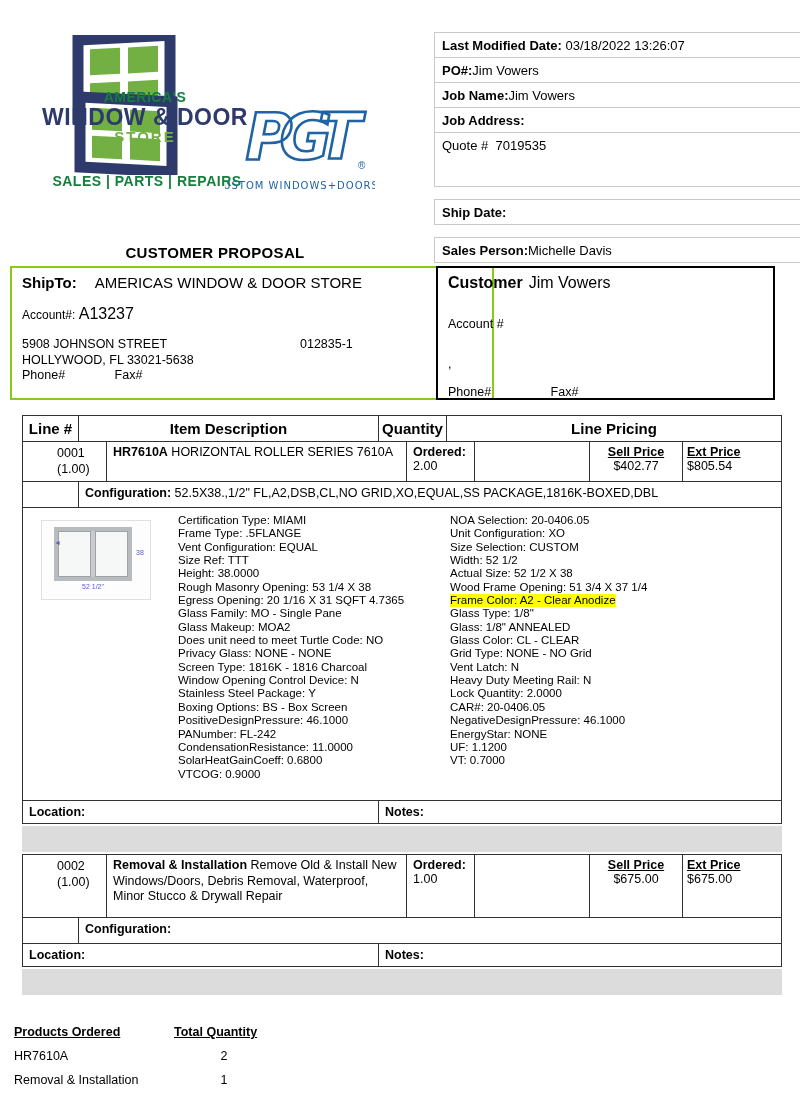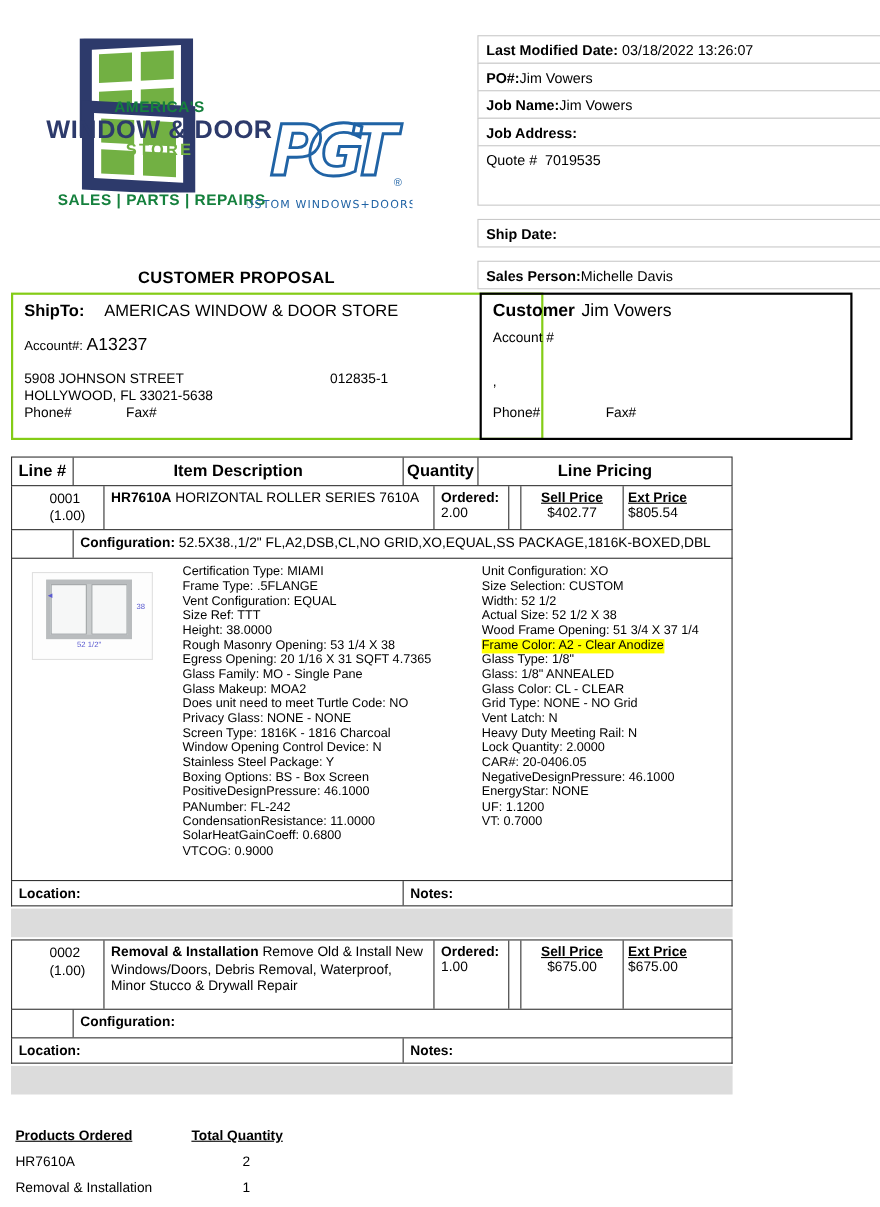--- a/index.html
+++ b/index.html
@@ -42,27 +42,27 @@
   .account-line .acct-val { font-size:16px; }
   .addr-block { margin-top:14px; position:relative; line-height:1.25; }
   .ref-num { position:absolute; left:278px; top:0; }
   .phone-fax { line-height:1.25; }
   .phone-fax .fax { margin-left:46px; }
 
   .customer-box { position:absolute; left:436px; top:266px; width:339px; height:134px;
                   border:2px solid #000; padding:6px 10px; font-size:12.5px; }
   .cust-line1 { font-size:16px; }
   .cust-line1 b { font-weight:bold; margin-right:6px; }
-  .customer-box .account-line { font-size:12.5px; margin-top:8px; }
+  .customer-box .account-line { font-size:12.5px; margin-top:25px; }
   .cust-comma { margin-top:26px; }
   .customer-box .phone-fax { margin-top:14px; }
   .customer-box .phone-fax .fax { margin-left:56px; }
 
   
-  .main-table { position:absolute; left:10px; top:415px; width:656px; font-size:12.5px; }
+  .main-table { position:absolute; left:22px; top:415px; width:760px; font-size:12.5px; }
   .t-row { display:flex; border:1px solid #333; border-top:none; }
   .t-row.first { border-top:1px solid #333; }
   .cell { border-right:1px solid #333; padding:3px 6px; }
   .cell:last-child { border-right:none; }
   .c-line { width:56px; flex:none; }
   .c-desc { width:300px; flex:none; }
   .c-qty  { width:68px; flex:none; }
   .c-price-area { flex:1; display:flex; padding:0; }
   .c-fill { flex:1; border-right:1px solid #333; }
   .c-sell { width:93px; flex:none; border-right:1px solid #333; text-align:center; padding:3px 4px; }
@@ -283,20 +283,21 @@
           <div>Window Opening Control Device: N</div>
           <div>Stainless Steel Package: Y</div>
           <div>Boxing Options: BS  - Box Screen</div>
           <div>PositiveDesignPressure: 46.1000</div>
           <div>PANumber: FL-242</div>
           <div>CondensationResistance: 11.0000</div>
           <div>SolarHeatGainCoeff: 0.6800</div>
           <div>VTCOG: 0.9000</div>
         </div>
       <div class="specs-right">
+          <div>NOA Selection: 20-0406.05</div>
           <div>Unit Configuration: XO</div>
           <div>Size Selection: CUSTOM</div>
           <div>Width: 52 1/2</div>
           <div>Actual Size: 52 1/2 X 38</div>
           <div>Wood Frame Opening: 51 3/4 X 37 1/4</div>
           <div class="hl">Frame Color: A2  - Clear Anodize</div>
           <div>Glass Type: 1/8"</div>
           <div>Glass: 1/8" ANNEALED</div>
           <div>Glass Color: CL  - CLEAR</div>
           <div>Grid Type: NONE  - NO Grid</div>

